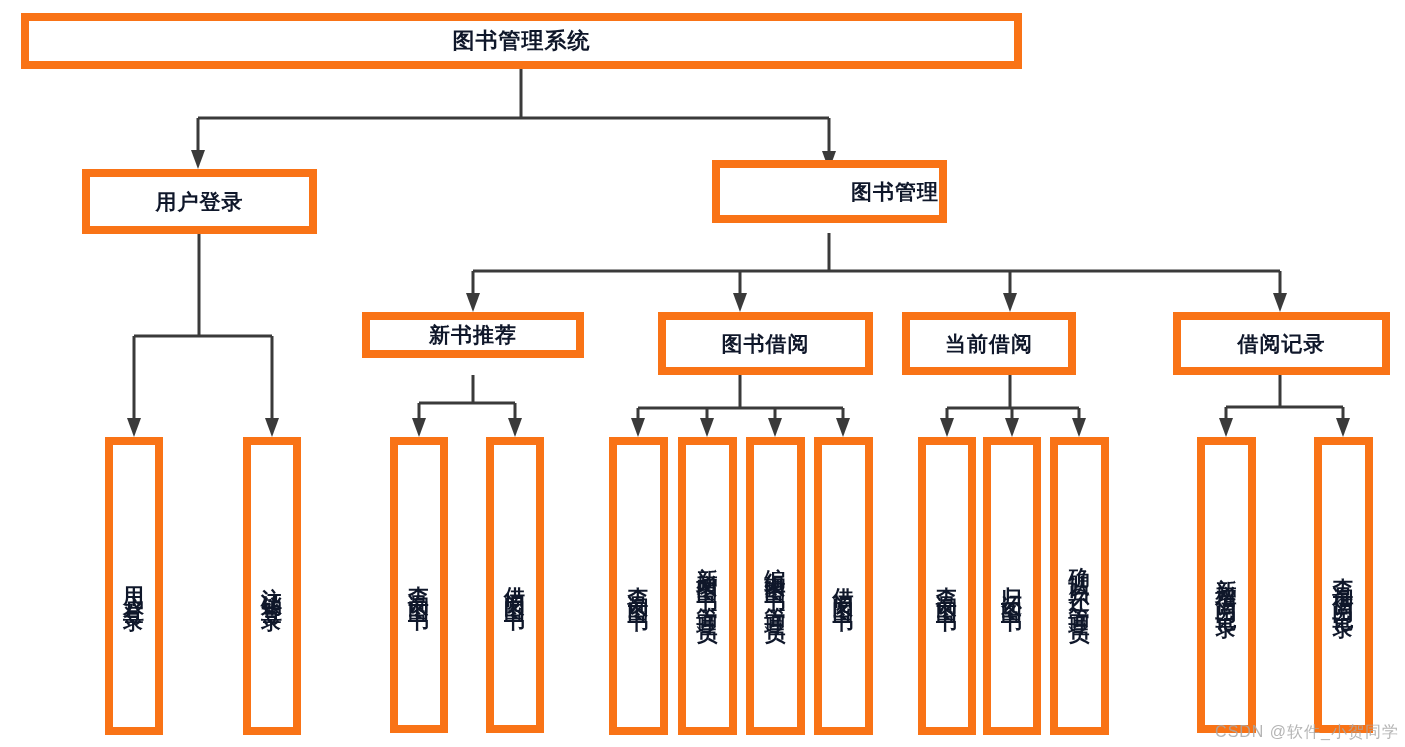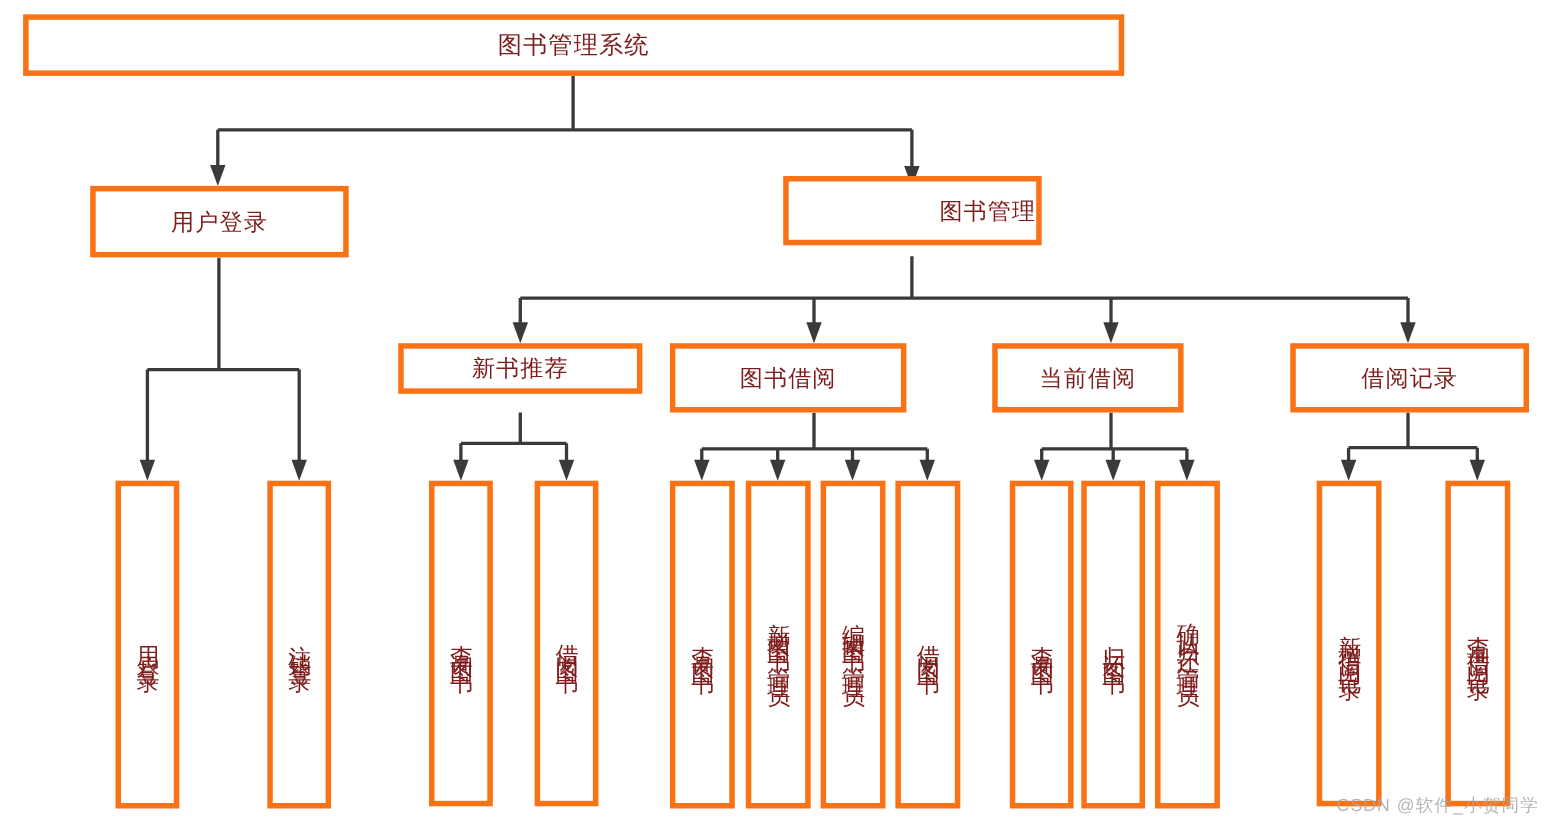--- a/index.html
+++ b/index.html
@@ -16,27 +16,28 @@
     overflow: hidden;
   }
   #wires {
     position: absolute;
     left: 0; top: 0;
     width: 1405px; height: 747px;
   }
   .node {
     position: absolute;
     box-sizing: border-box;
-    border: 5px solid #f97316;
+    border: 8px solid #f97316;
     background: #ffffff;
     display: flex;
     align-items: center;
     justify-content: center;
-    color: #7f1d1d;
+    color: #0f172a;
     z-index: 2;
+    font-weight: bold;
   }
   .node .lbl {
     font-size: 21px;
     letter-spacing: 1px;
     white-space: nowrap;
   }
   .node.root .lbl { font-size: 22px; }
   .node.leaf .lbl {
     writing-mode: vertical-rl;
     text-orientation: mixed;
@@ -107,21 +108,21 @@
   <div class="node" style="left:82px; top:169px; width:235px; height:65px;">
     <span class="lbl">用户登录</span>
   </div>
   <div class="node" style="left:712px; top:160px; width:235px; height:63px;justify-content:flex-end;">
     <span class="lbl">图书管理</span>
   </div>
 
   <div class="node" style="left:362px; top:312px; width:222px; height:46px;">
     <span class="lbl">新书推荐</span>
   </div>
-  <div class="node" style="left:609px; top:312px; width:215px; height:63px;">
+  <div class="node" style="left:658px; top:312px; width:215px; height:63px;">
     <span class="lbl">图书借阅</span>
   </div>
   <div class="node" style="left:902px; top:312px; width:174px; height:63px;">
     <span class="lbl">当前借阅</span>
   </div>
   <div class="node" style="left:1173px; top:312px; width:217px; height:63px;">
     <span class="lbl">借阅记录</span>
   </div>
 
   <div class="node leaf" style="left:105px; top:437px; width:58px; height:298px;">

